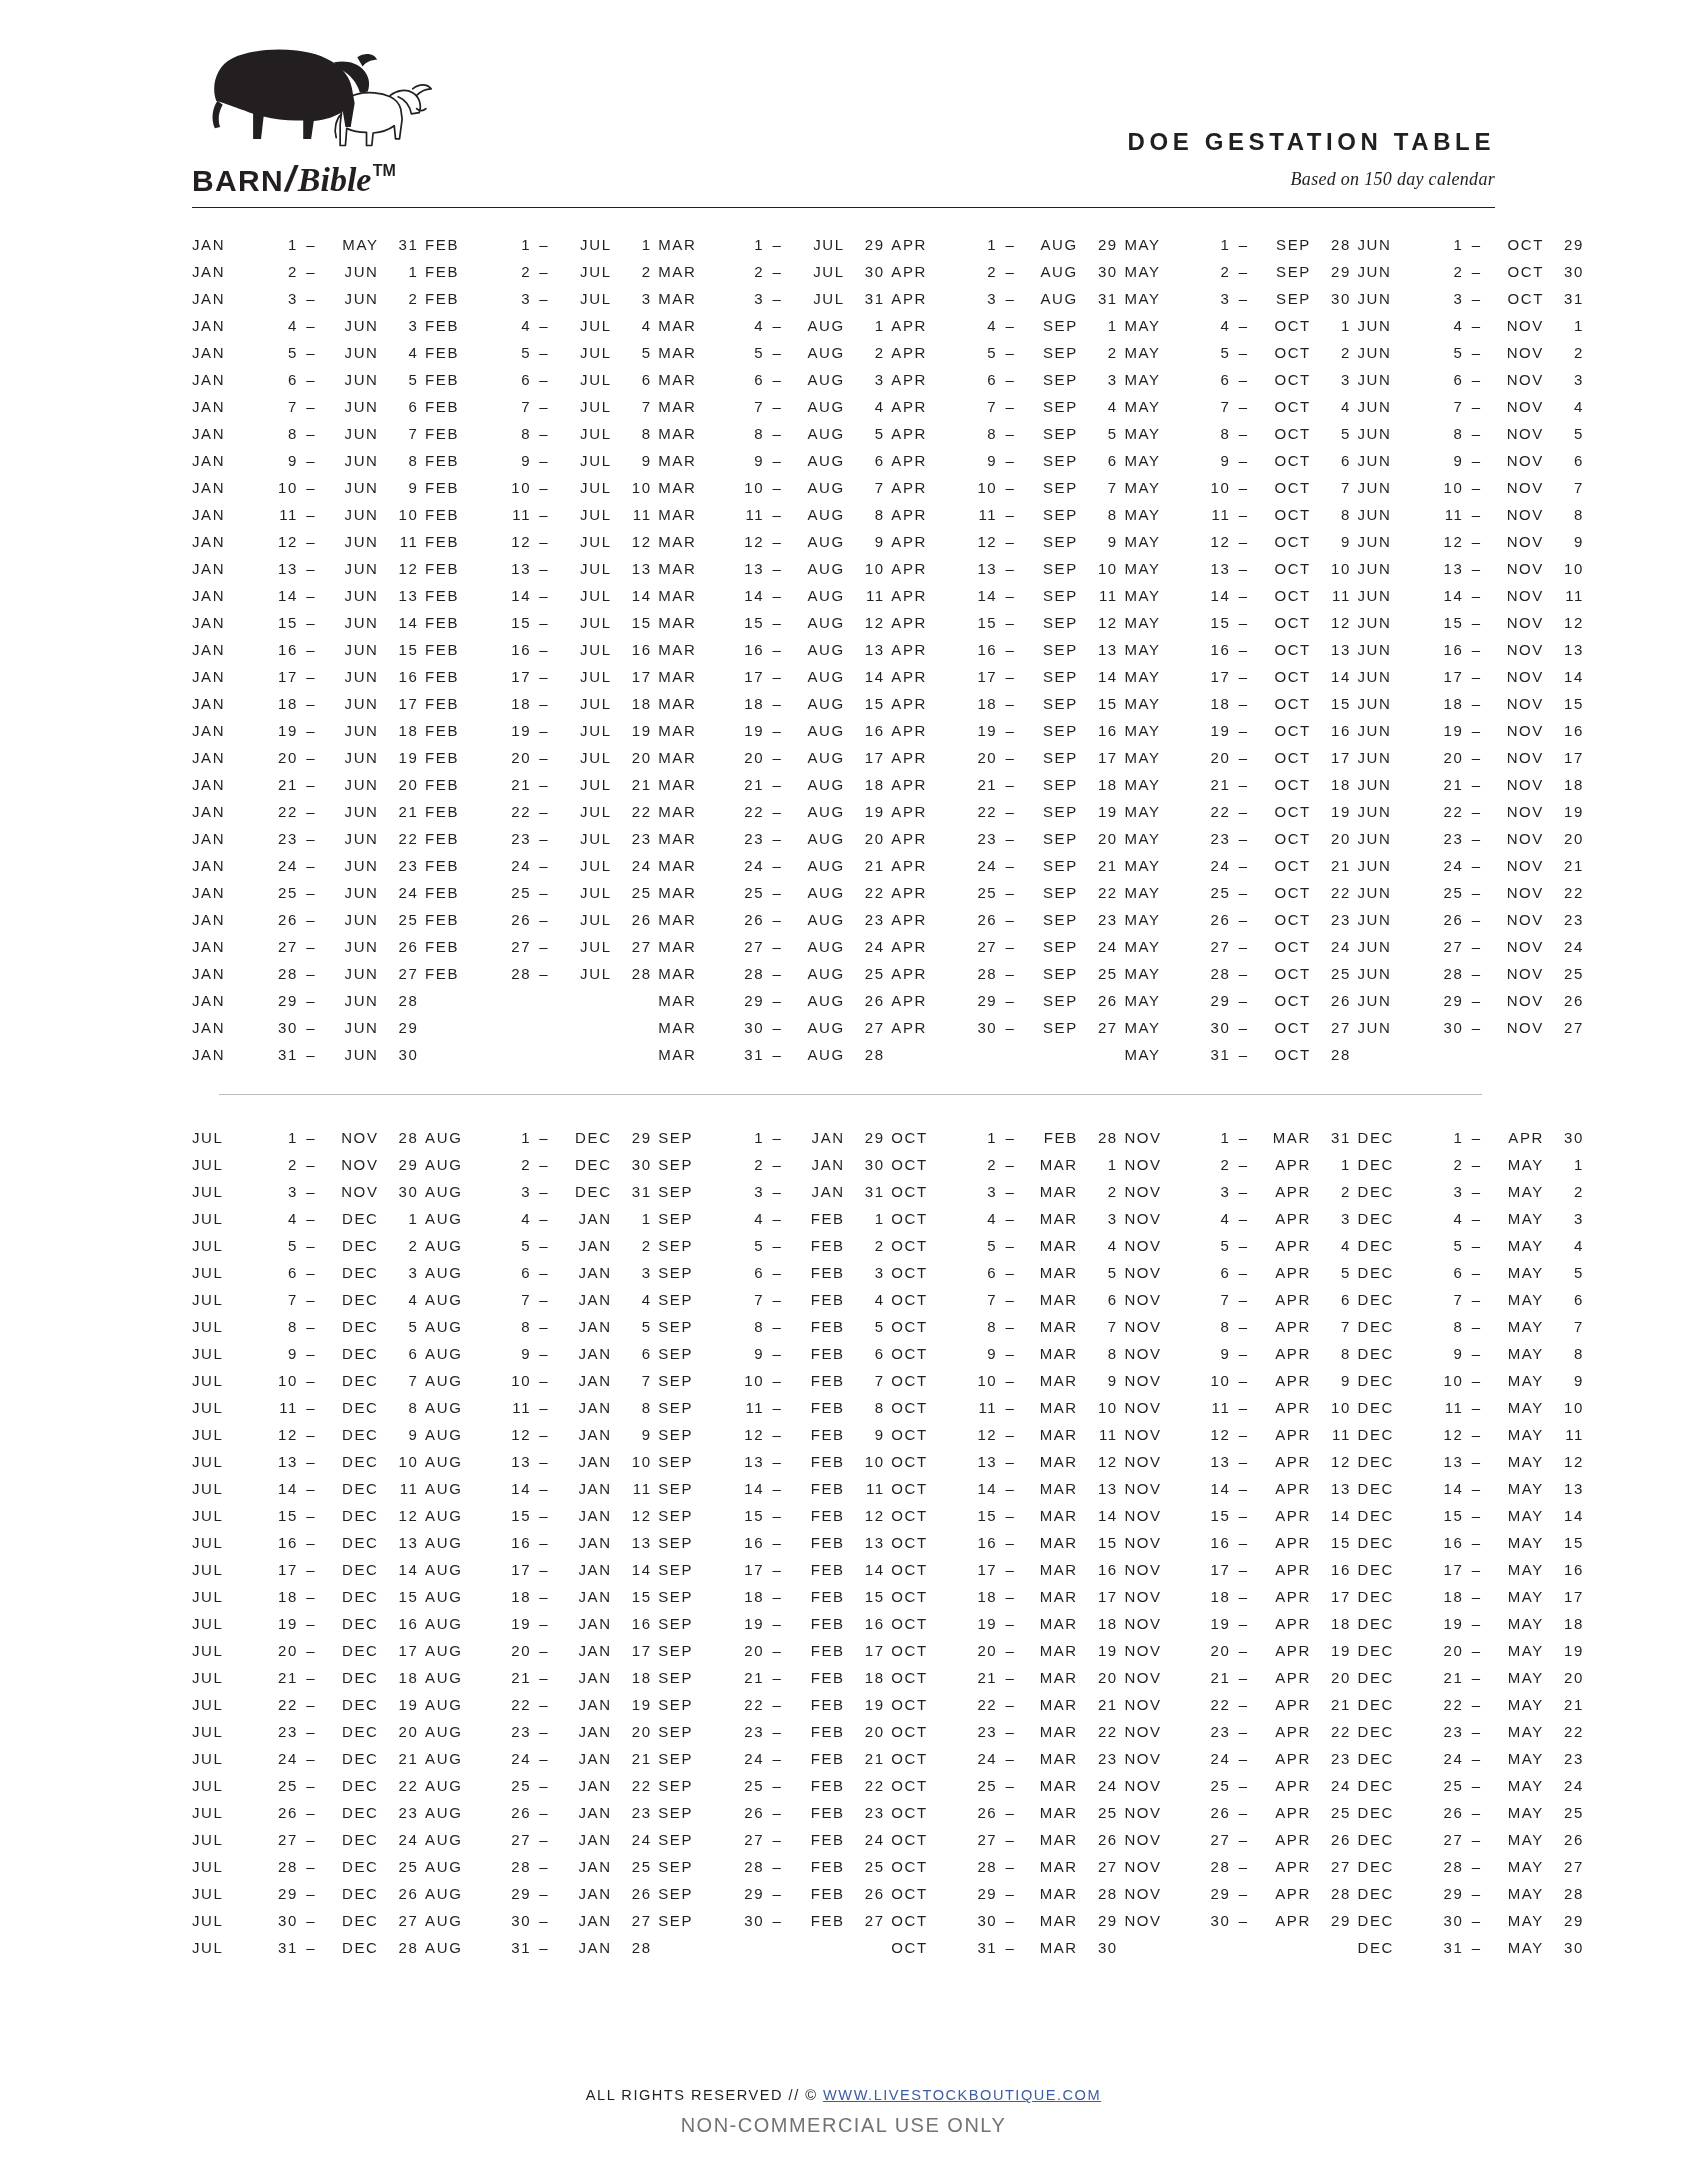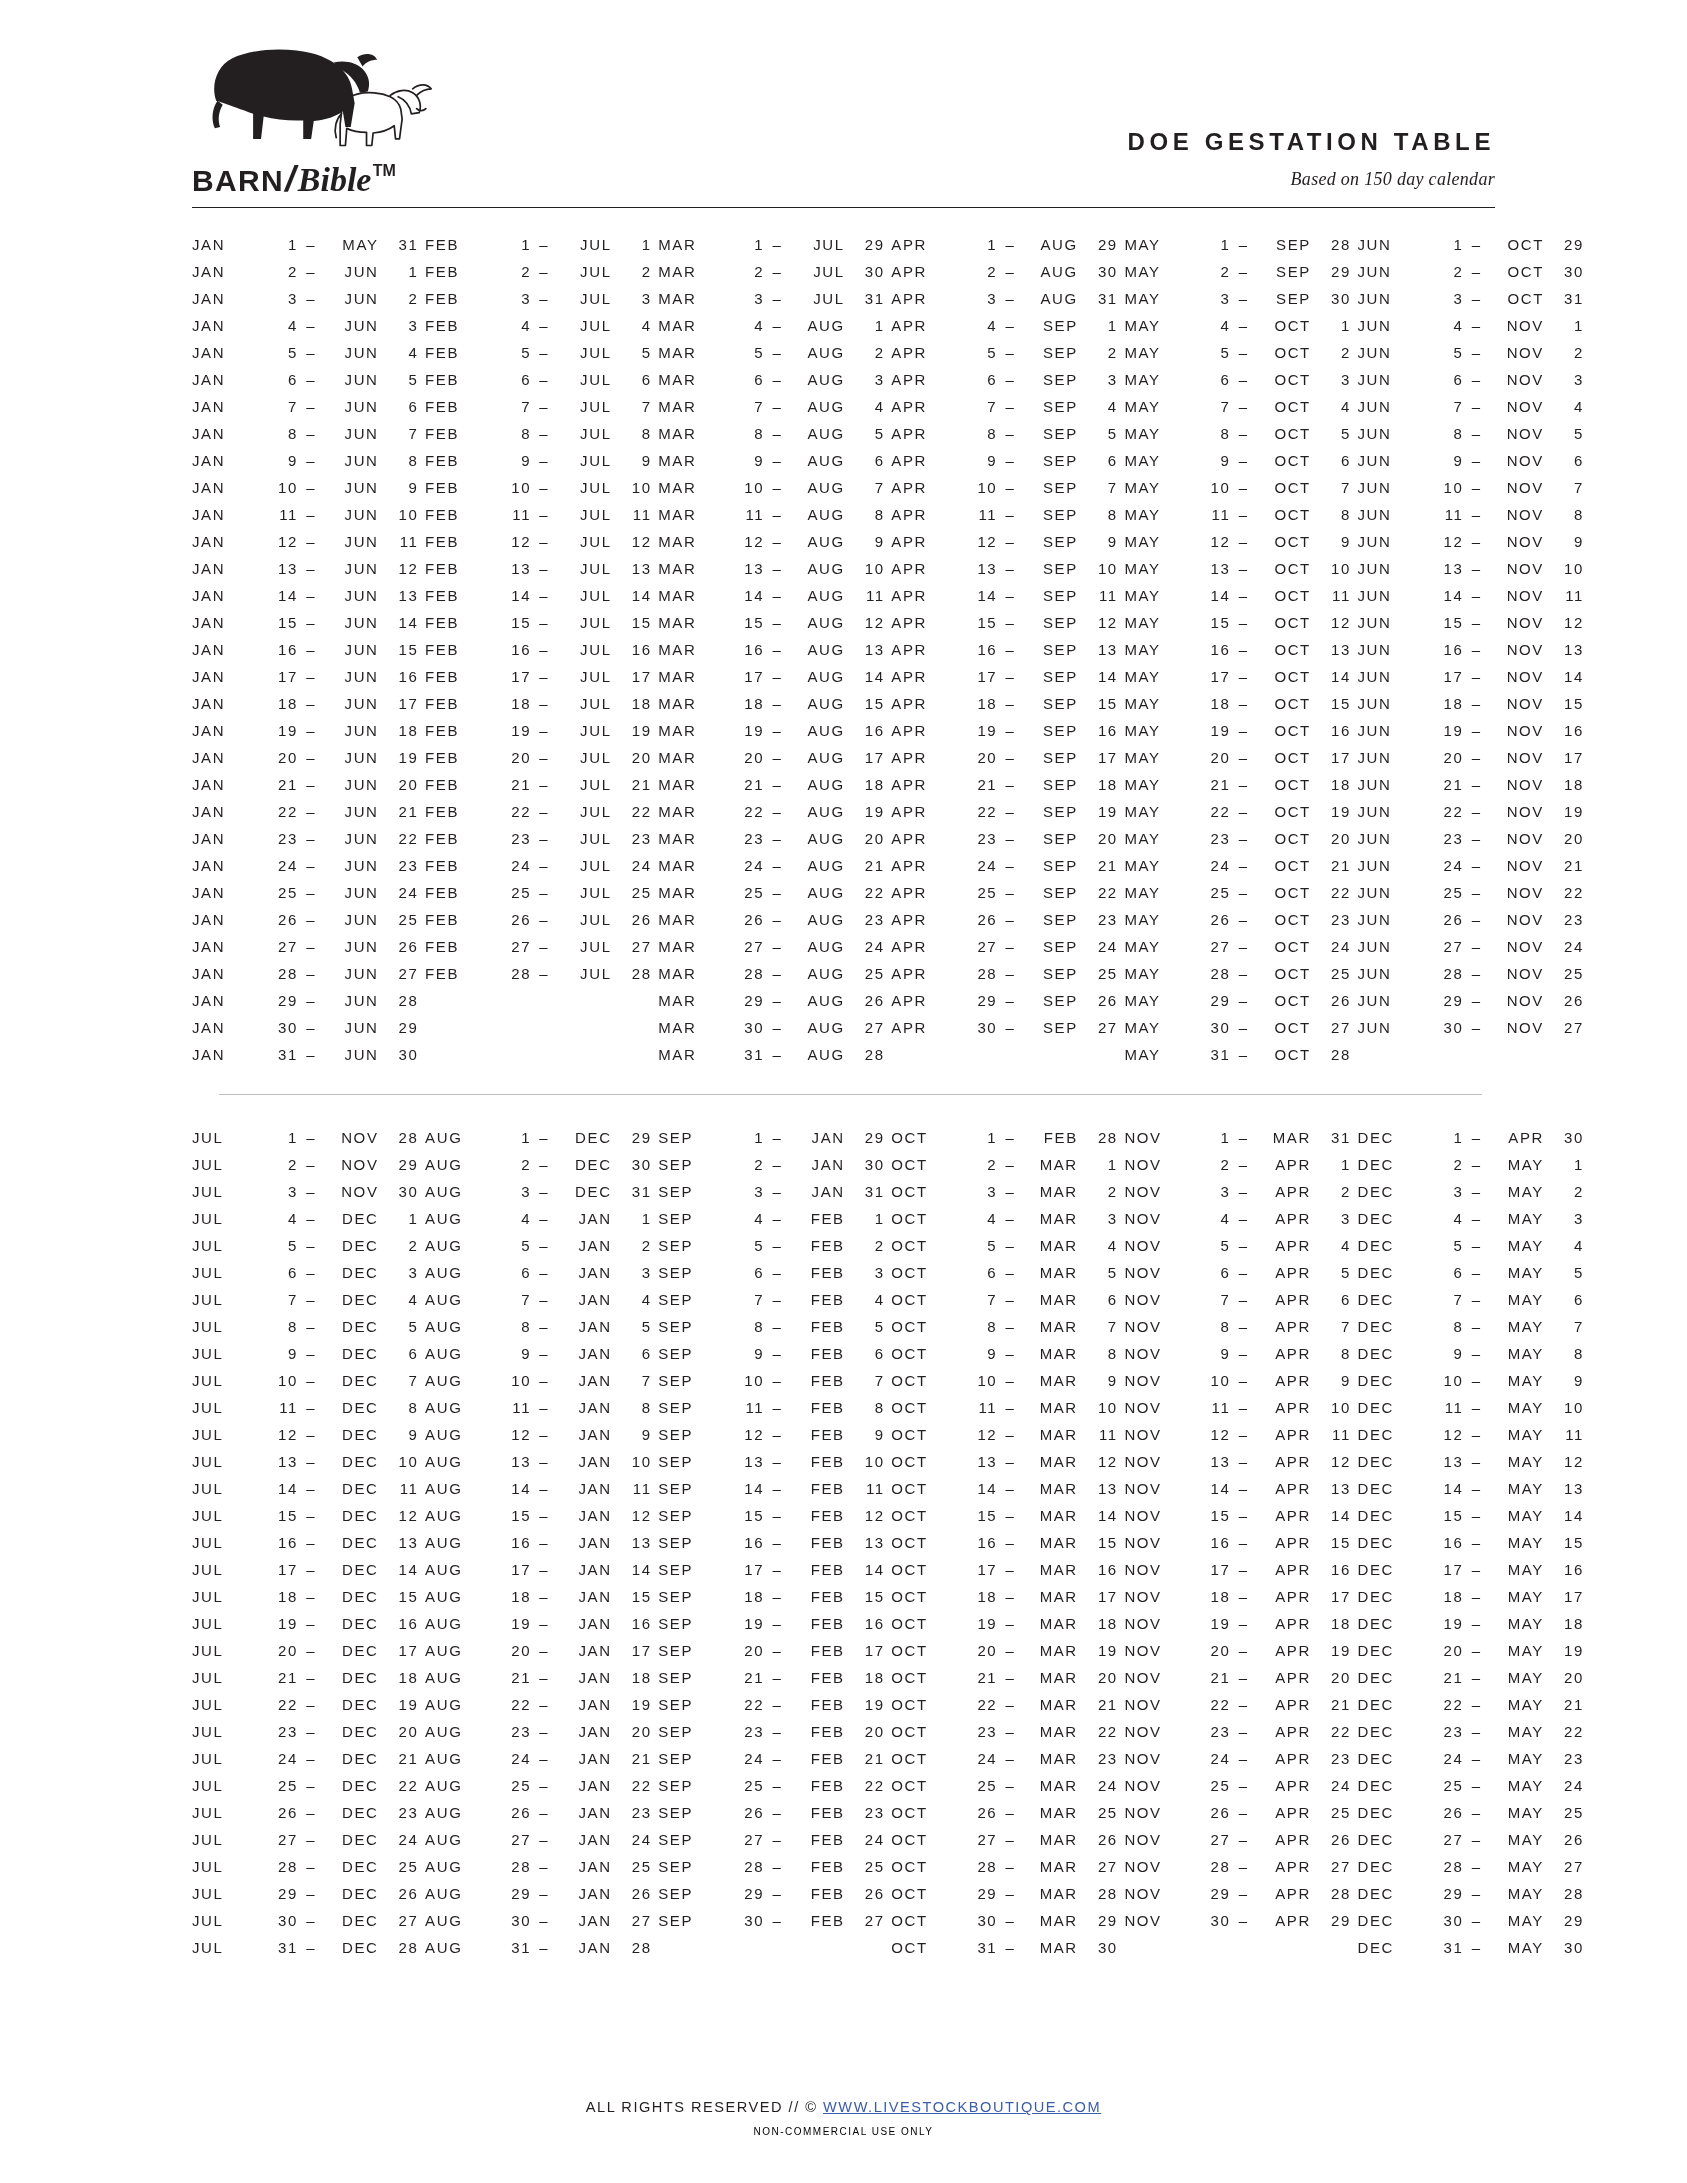--- a/index.html
+++ b/index.html
@@ -136,23 +136,23 @@
     font-size: 14.6px;
     letter-spacing: 1.5px;
     color: #231f20;
     margin-top: 32px;
   }
   .footer-line1 a, .footer-url {
     color: #3b5ca8;
     text-decoration: underline;
   }
   .footer-line2 {
-    font-size: 10px;
+    font-size: 20px;
     letter-spacing: 1.5px;
-    color: #000000;
+    color: #737373;
     margin-top: 10.6px;
   }
 </style>
 </head>
 <body>
 
 <div class="page">
 
   <div class="header">
 

